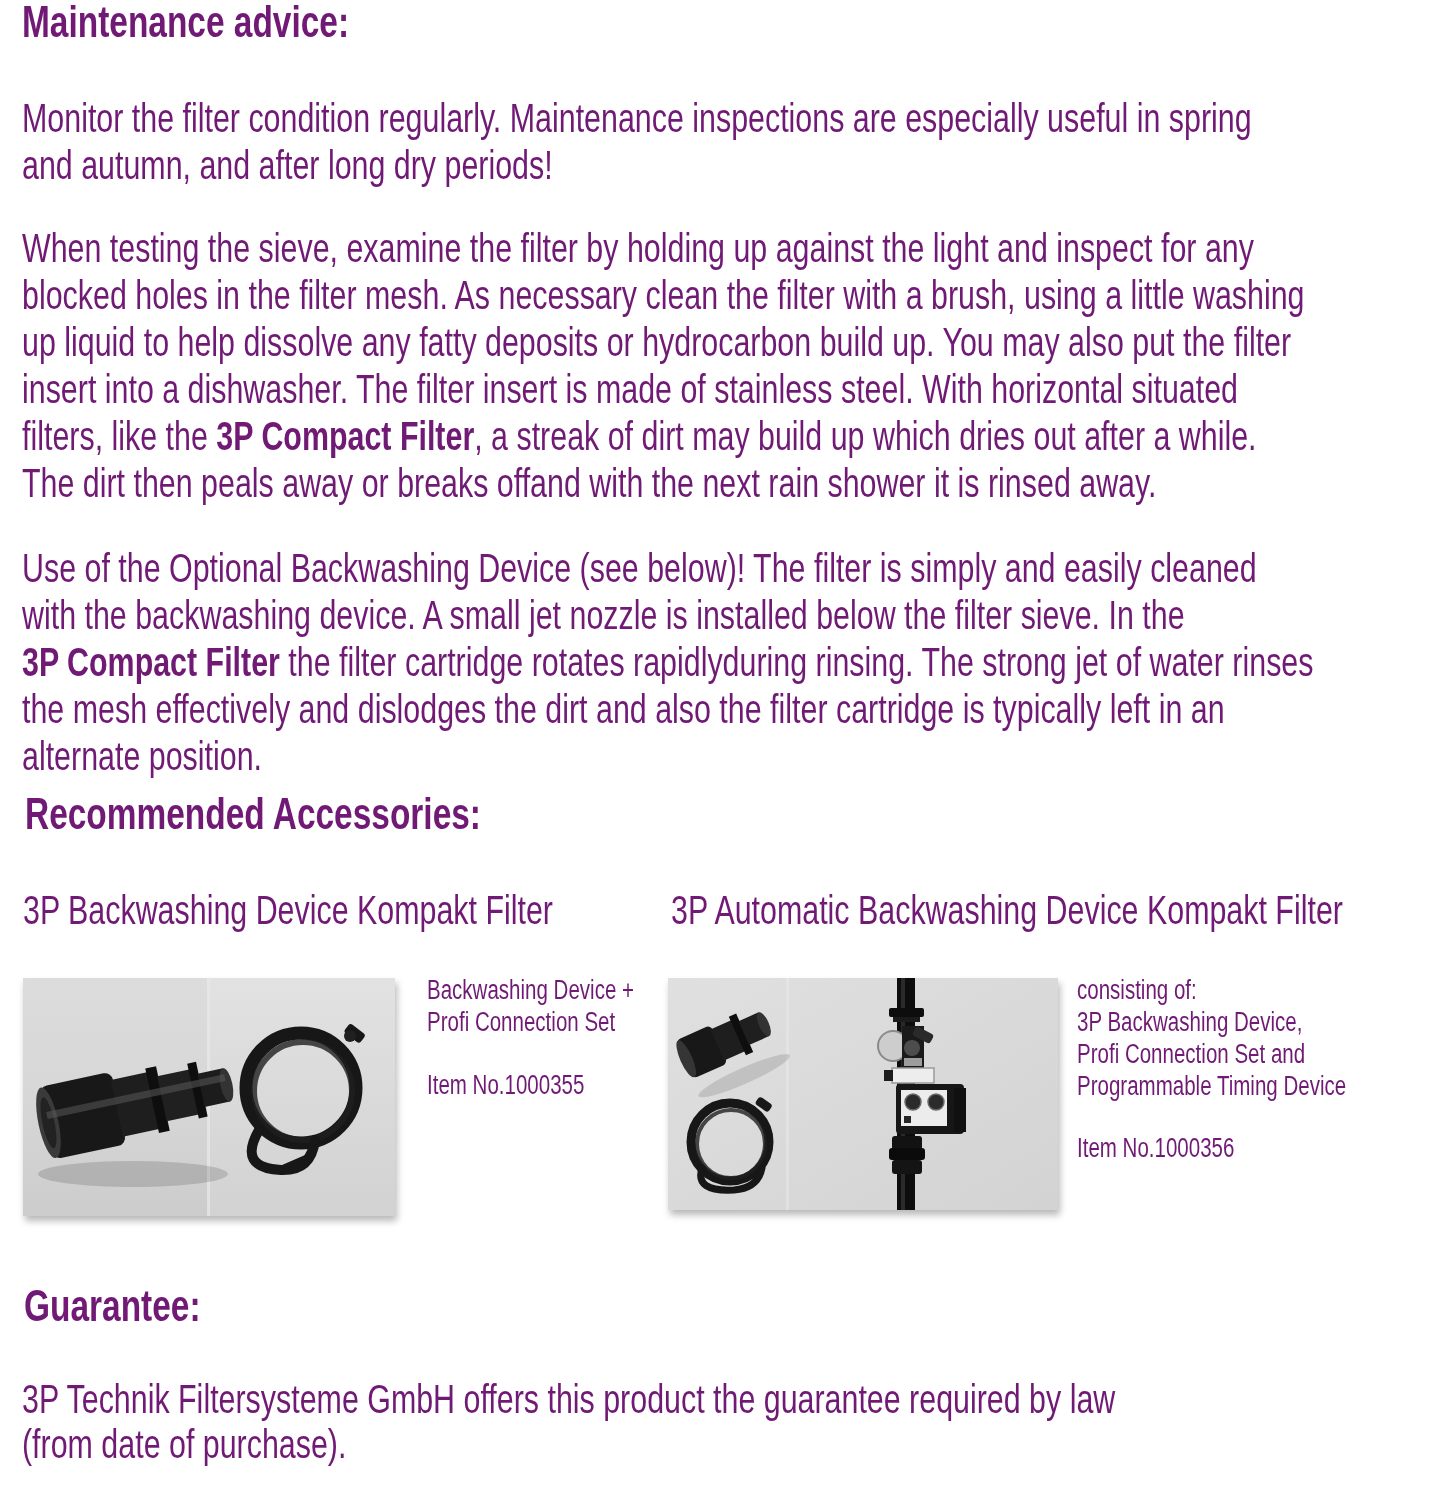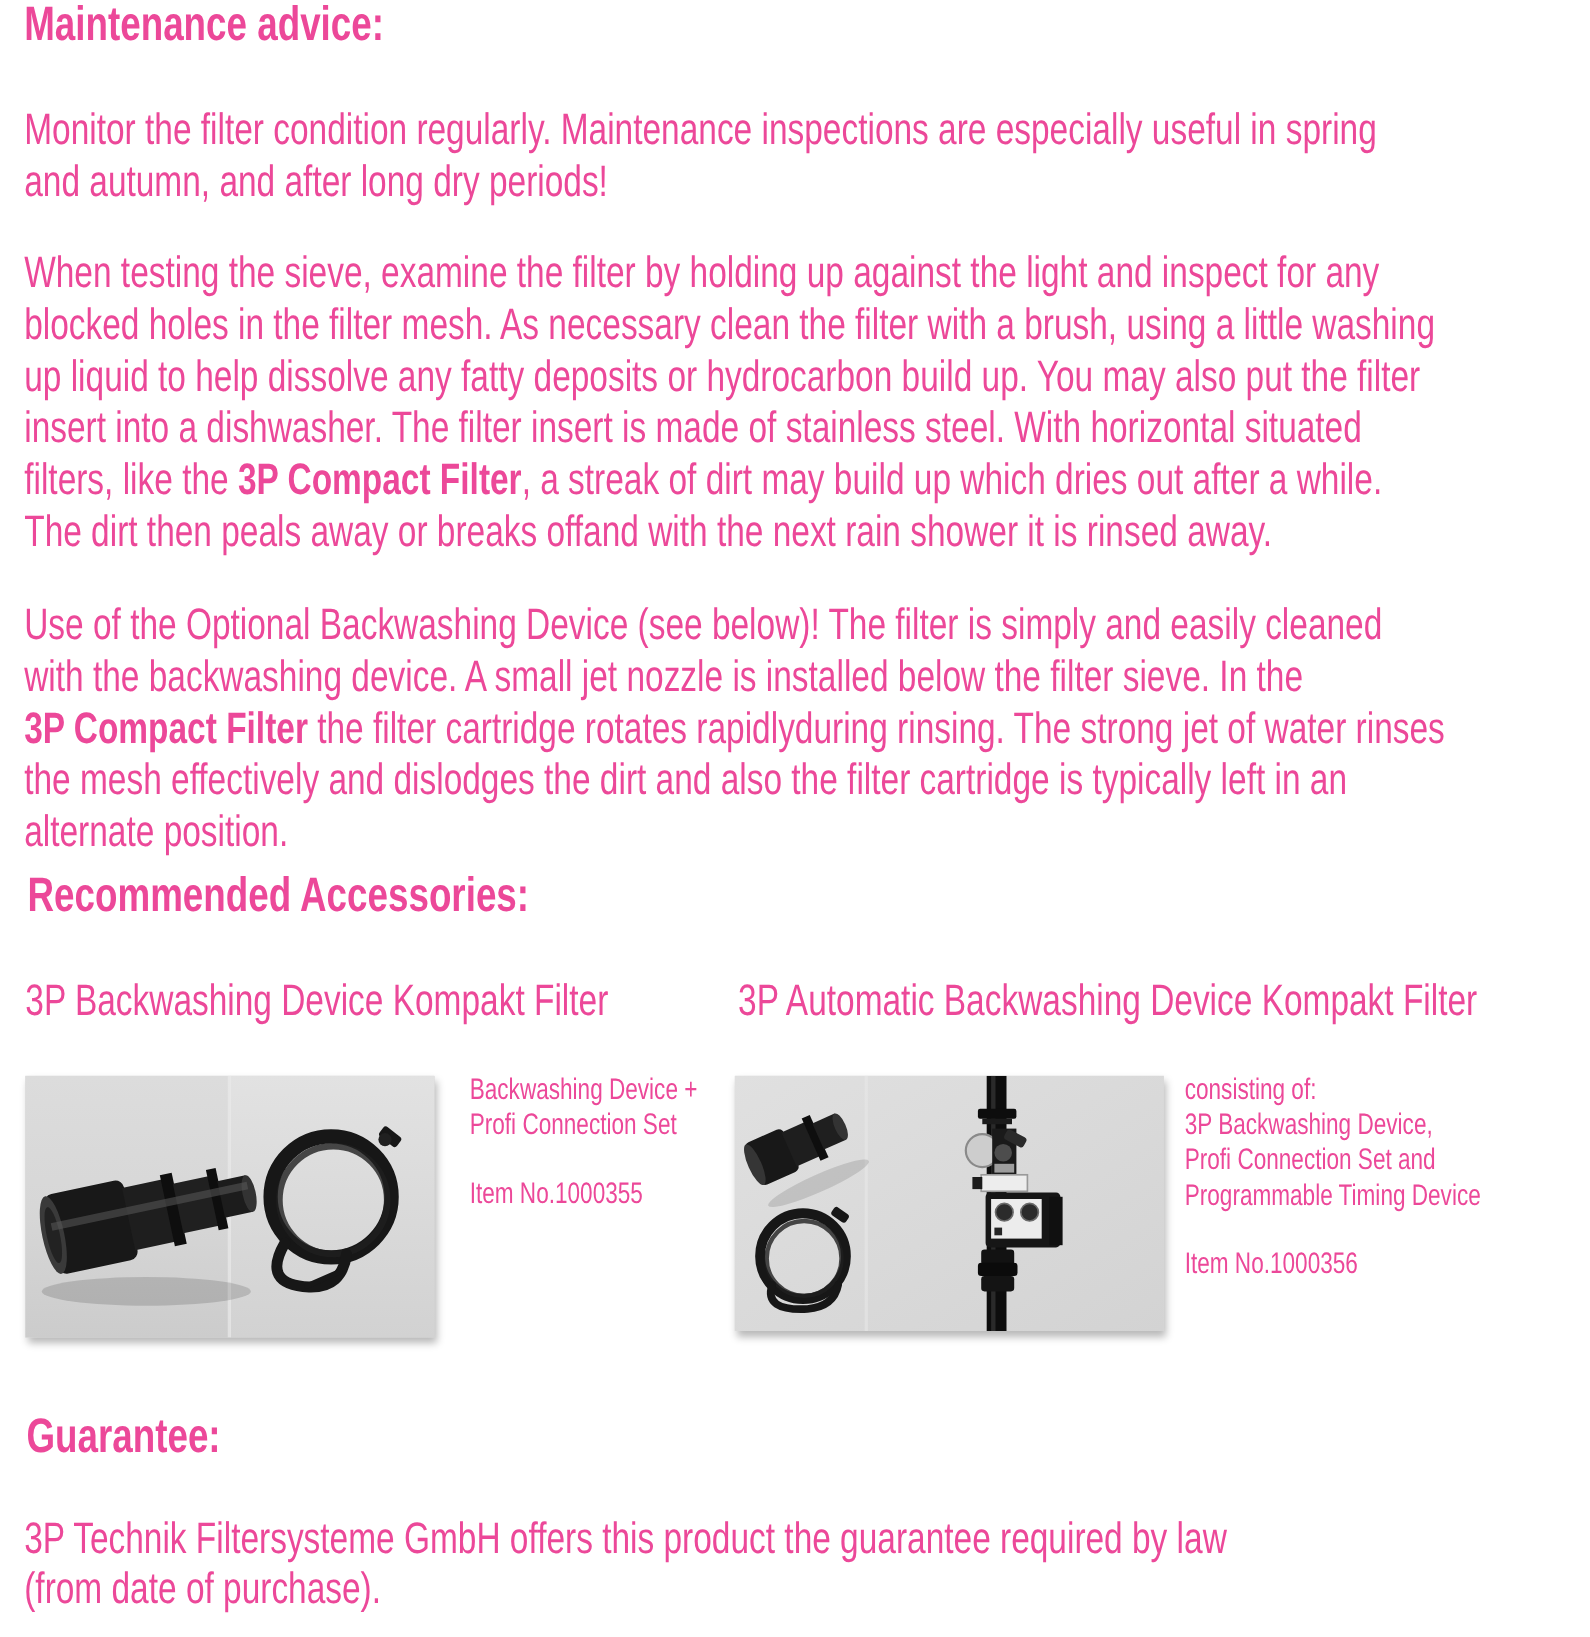--- a/index.html
+++ b/index.html
@@ -1,21 +1,21 @@
 <!DOCTYPE html>
 <html><head>
 <meta charset="utf-8">
 <style>
   html,body{margin:0;padding:0;background:#ffffff;}
   #page{
     position:relative;
     width:1445px;height:1488px;
     background:#ffffff;
     font-family:"Liberation Sans", sans-serif;
-    color:#ec4899;
+    color:#701a75;
     overflow:hidden;
   }
   .txt{
     position:absolute;
     white-space:pre;
     transform:scaleX(0.76);
     transform-origin:0 0;
     letter-spacing:0;
   }
   .h{

